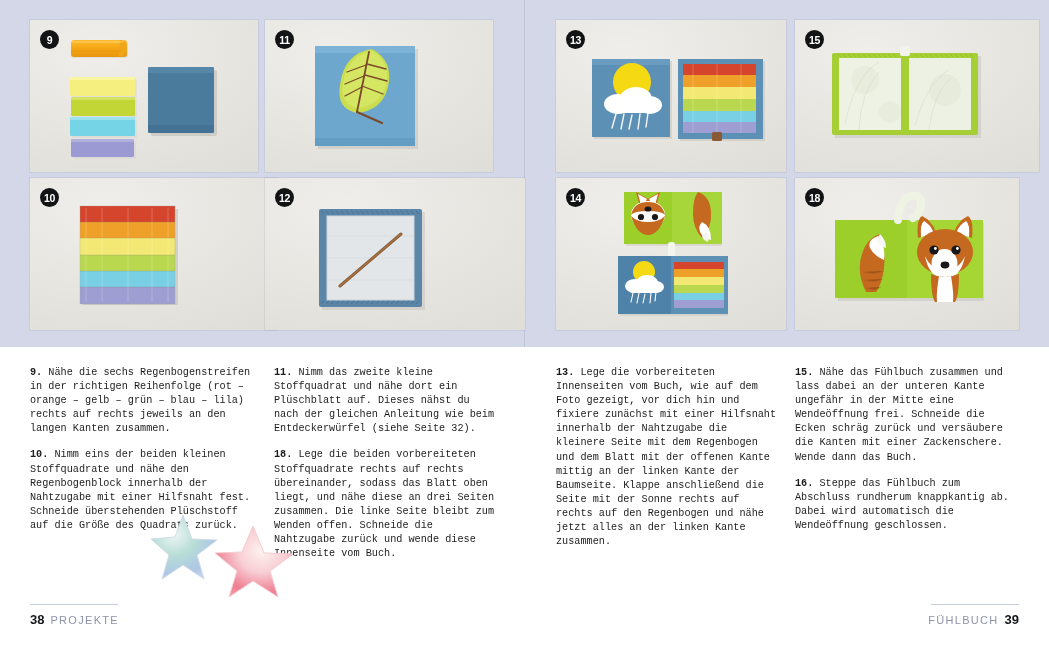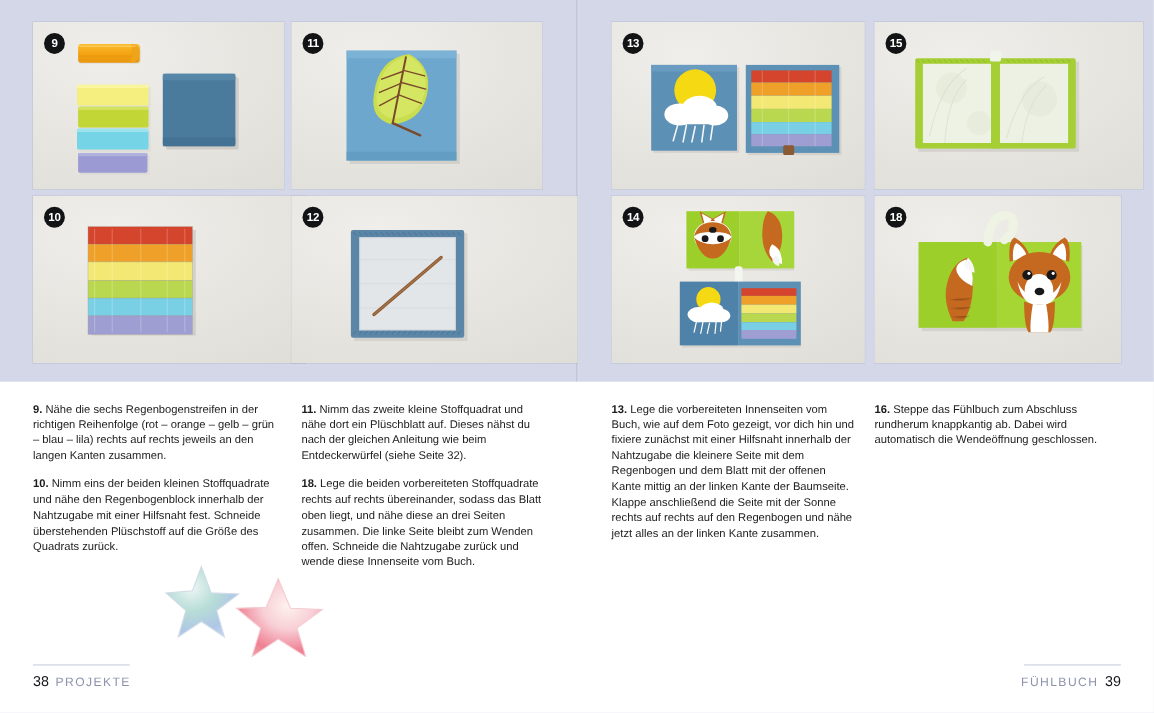--- a/index.html
+++ b/index.html
@@ -42,36 +42,36 @@
   
   .cols{position:absolute;left:0;top:347px;width:1049px;height:250px;}
   .col{position:absolute;top:19px;width:222px;}
   .col.c1{left:30px;}
   .col.c2{left:250px;margin-left:24px;}
   .col.c3{left:556px;}
   .col.c4{left:795px;}
   .para{
     font-size:10.2px;line-height:14.1px;color:#1c1c1e;
     margin:0 0 12px 0;text-align:left;
-    font-family:Liberation Sans, sans-serif;
+    font-family:Liberation Mono, monospace;
     hyphens:none;
   }
   .para b{font-weight:700;}
 
   
   .stars{position:absolute;left:150px;top:512px;width:170px;height:85px;}
 
   
   .footer{position:absolute;left:0;bottom:0;width:1049px;height:52px;}
   .rule{position:absolute;top:8px;height:1px;background:#c9cde0;}
   .rule.left{left:30px;width:88px;}
   .rule.right{right:30px;width:88px;}
   .foot-left{position:absolute;left:30px;top:16px;display:flex;align-items:baseline;gap:6px;}
   .foot-right{position:absolute;right:30px;top:16px;display:flex;align-items:baseline;gap:6px;}
-  .pnum{font-size:13px;font-weight:400;color:#15161a;}
+  .pnum{font-size:13px;font-weight:700;color:#15161a;}
   .plabel{font-size:11px;letter-spacing:1.3px;color:#8d93ad;font-weight:400;}
 </style>
 </head>
 <body>
 
 <div class="page">
 
   <div class="photo-band">
     <div class="gutter"></div>
 
@@ -418,20 +418,24 @@
     </div>
 
     <div class="col c3">
       <p class="para">
         <b>13.</b>
         <span>Lege die vorbereiteten Innenseiten vom Buch, wie auf dem Foto gezeigt, vor dich hin und fixiere zunächst mit einer Hilfsnaht innerhalb der Nahtzugabe die kleinere Seite mit dem Regenbogen und dem Blatt mit der offenen Kante mittig an der linken Kante der Baumseite. Klappe anschließend die Seite mit der Sonne rechts auf rechts auf den Regenbogen und nähe jetzt alles an der linken Kante zusammen.</span>
       </p>
     </div>
 
     <div class="col c4">
+      <p class="para">
+        <b>15.</b>
+        <span>Nähe das Fühlbuch zusammen und lass dabei an der unteren Kante ungefähr in der Mitte eine Wendeöffnung frei. Schneide die Ecken schräg zurück und versäubere die Kanten mit einer Zackenschere. Wende dann das Buch.</span>
+      </p>
       <p class="para">
         <b>16.</b>
         <span>Steppe das Fühlbuch zum Abschluss rundherum knappkantig ab. Dabei wird automatisch die Wendeöffnung geschlossen.</span>
       </p>
     </div>
   </div>
 
   <div class="stars">
     <svg width="170" height="85" viewBox="0 0 170 85">
       <defs>

